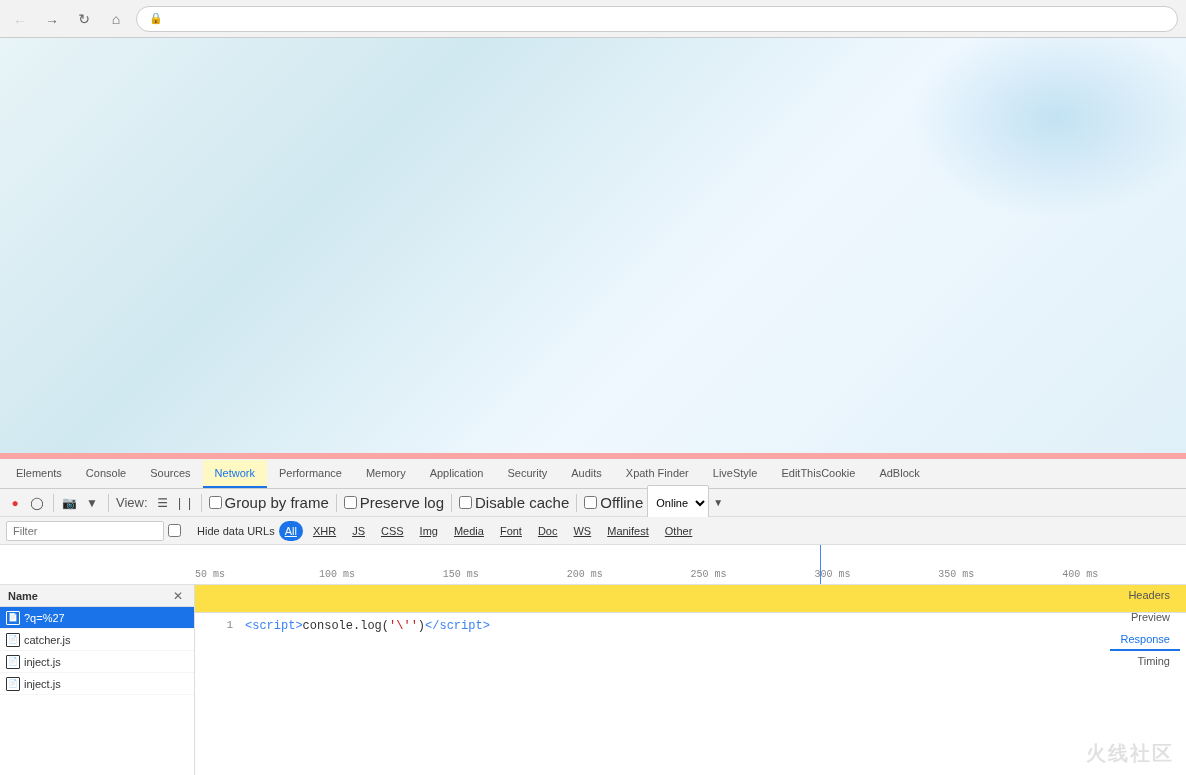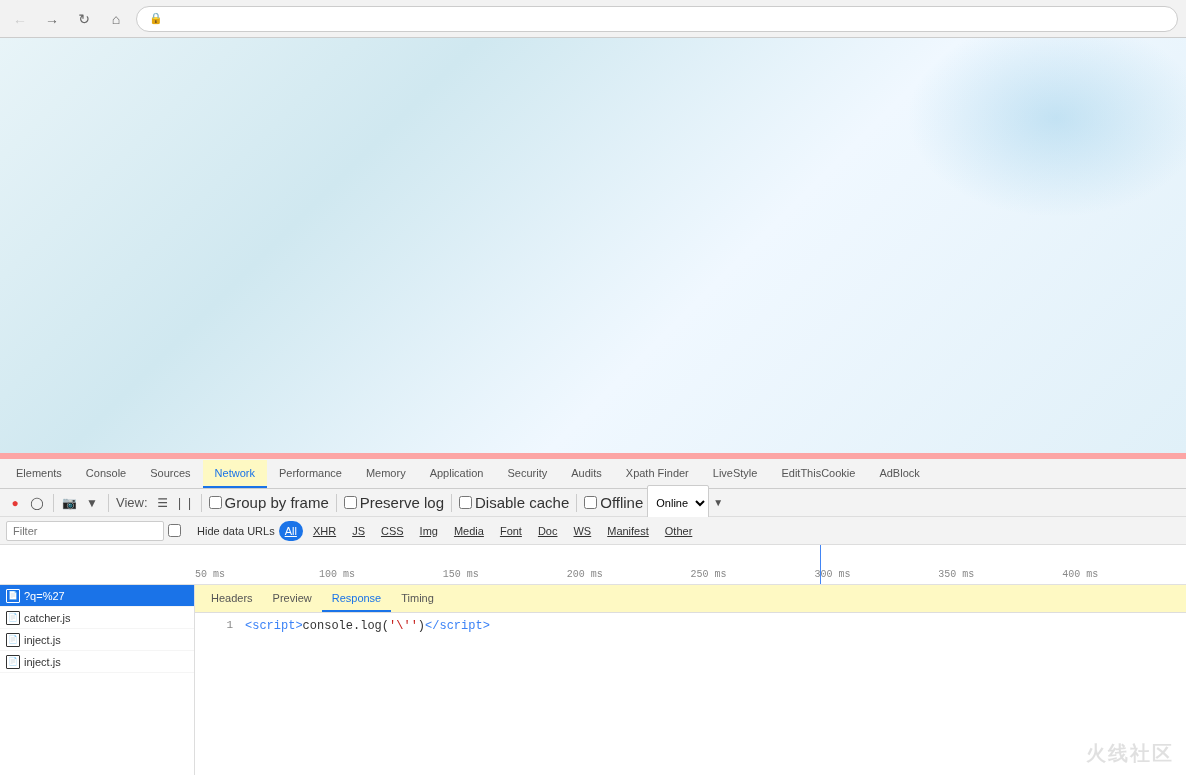--- a/index.html
+++ b/index.html
@@ -265,25 +265,26 @@
     
     .response-panel {
       flex: 1;
       display: flex;
       flex-direction: column;
       background: #fff;
       overflow: hidden;
     }
     .response-tabs {
       height: 28px;
-      background: #fef9c3;
+      background: #fde047;
       border-bottom: 1px solid #ddd;
       display: flex;
       align-items: flex-end;
       padding: 0 6px;
+      flex-direction: column;
     }
     .resp-tab {
       padding: 4px 10px;
       font-size: 11px;
       color: #555;
       cursor: pointer;
       border-bottom: 2px solid transparent;
       height: 26px;
       display: flex;
       align-items: center;
@@ -440,20 +441,24 @@
       <span class="tl-label">300 ms</span>
       <span class="tl-label">350 ms</span>
       <span class="tl-label">400 ms</span>
     </div>
     <div class="timeline-line"></div>
   </div>
 
   <div class="network-table" style="position:relative;">
 
     <div class="file-list">
+      <div class="file-list-header">
+        <span>Name</span>
+        <button class="close-panel-btn">✕</button>
+      </div>
       <div class="file-row selected">
         <span class="file-icon">📄</span>
         <span>?q=%27</span>
       </div>
       <div class="file-row">
         <span class="file-icon">📄</span>
         <span>catcher.js</span>
       </div>
       <div class="file-row">
         <span class="file-icon">📄</span>

